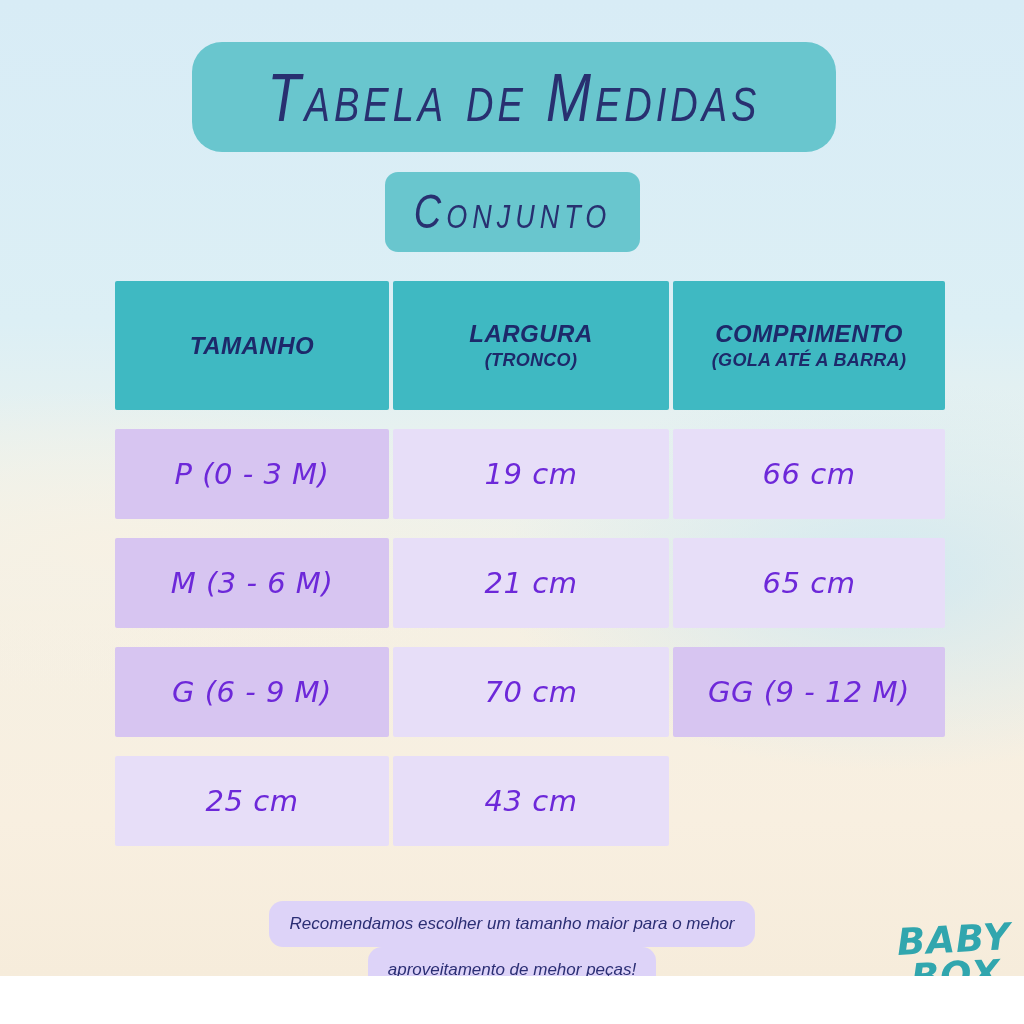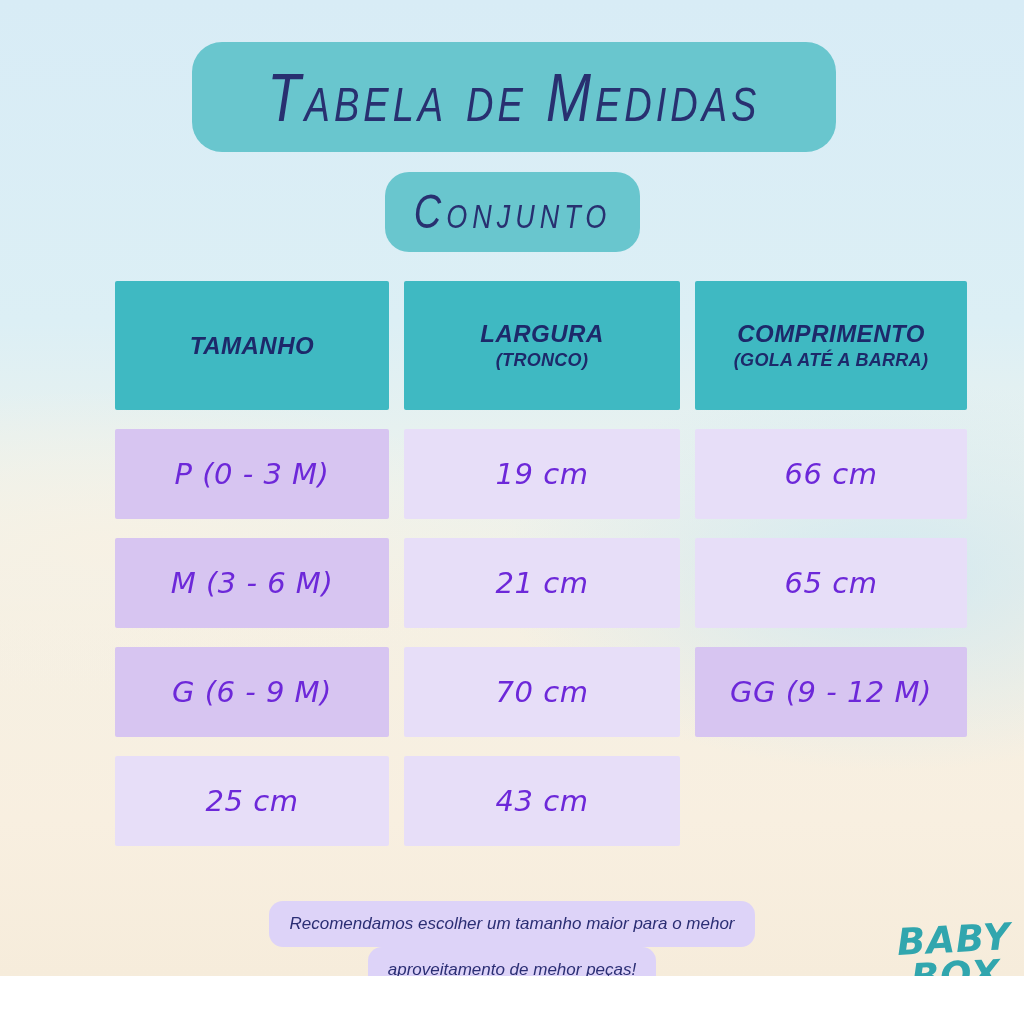--- a/index.html
+++ b/index.html
@@ -13,21 +13,21 @@
       radial-gradient(42% 16% at 10% 56%, rgba(247,241,228,0.95) 0%, rgba(247,241,228,0) 100%),
       linear-gradient(180deg,#d8ecf6 0%,#dceff5 33%,#ecf2ed 50%,#f5f0e3 63%,#f8efe0 84%,#f6ecdb 100%);
     font-style: italic;
   }
   .banner{
     position:absolute;
     background:#69c6ce;
     display:flex;align-items:center;justify-content:center;
   }
   .title-box{left:192px;top:42px;width:644px;height:110px;border-radius:30px;}
-  .subtitle-box{left:385px;top:172px;width:255px;height:80px;border-radius:24px;}
+  .subtitle-box{left:385px;top:172px;width:255px;height:80px;border-radius:13px;}
   .title-text{
     display:inline-block;
     font-variant:small-caps;
     font-size:54px;letter-spacing:4px;
     color:#283070;font-weight:500;
     transform:scaleY(1.28);
     white-space:nowrap;
   }
   .subtitle-text{
     display:inline-block;
@@ -35,21 +35,21 @@
     font-size:38px;letter-spacing:5px;
     color:#283070;font-weight:500;
     transform:scaleY(1.25);
     white-space:nowrap;
   }
   .size-table{
     position:absolute;left:71px;top:281px;
     display:grid;
     grid-template-columns:274px 276px 272px;
     grid-template-rows:129px 90px 90px 90px 90px;
-    gap:19px 15px;
+    gap:19px 4px;
     padding-left:44px;
   }
   .th{
     background:#3fb9c2;
     display:flex;flex-direction:column;align-items:center;justify-content:center;
     text-align:center;
     color:#1d296a;
     border-radius:2px;
   }
   .th-label{font-size:24px;font-weight:700;letter-spacing:0.5px;line-height:1.3;}

